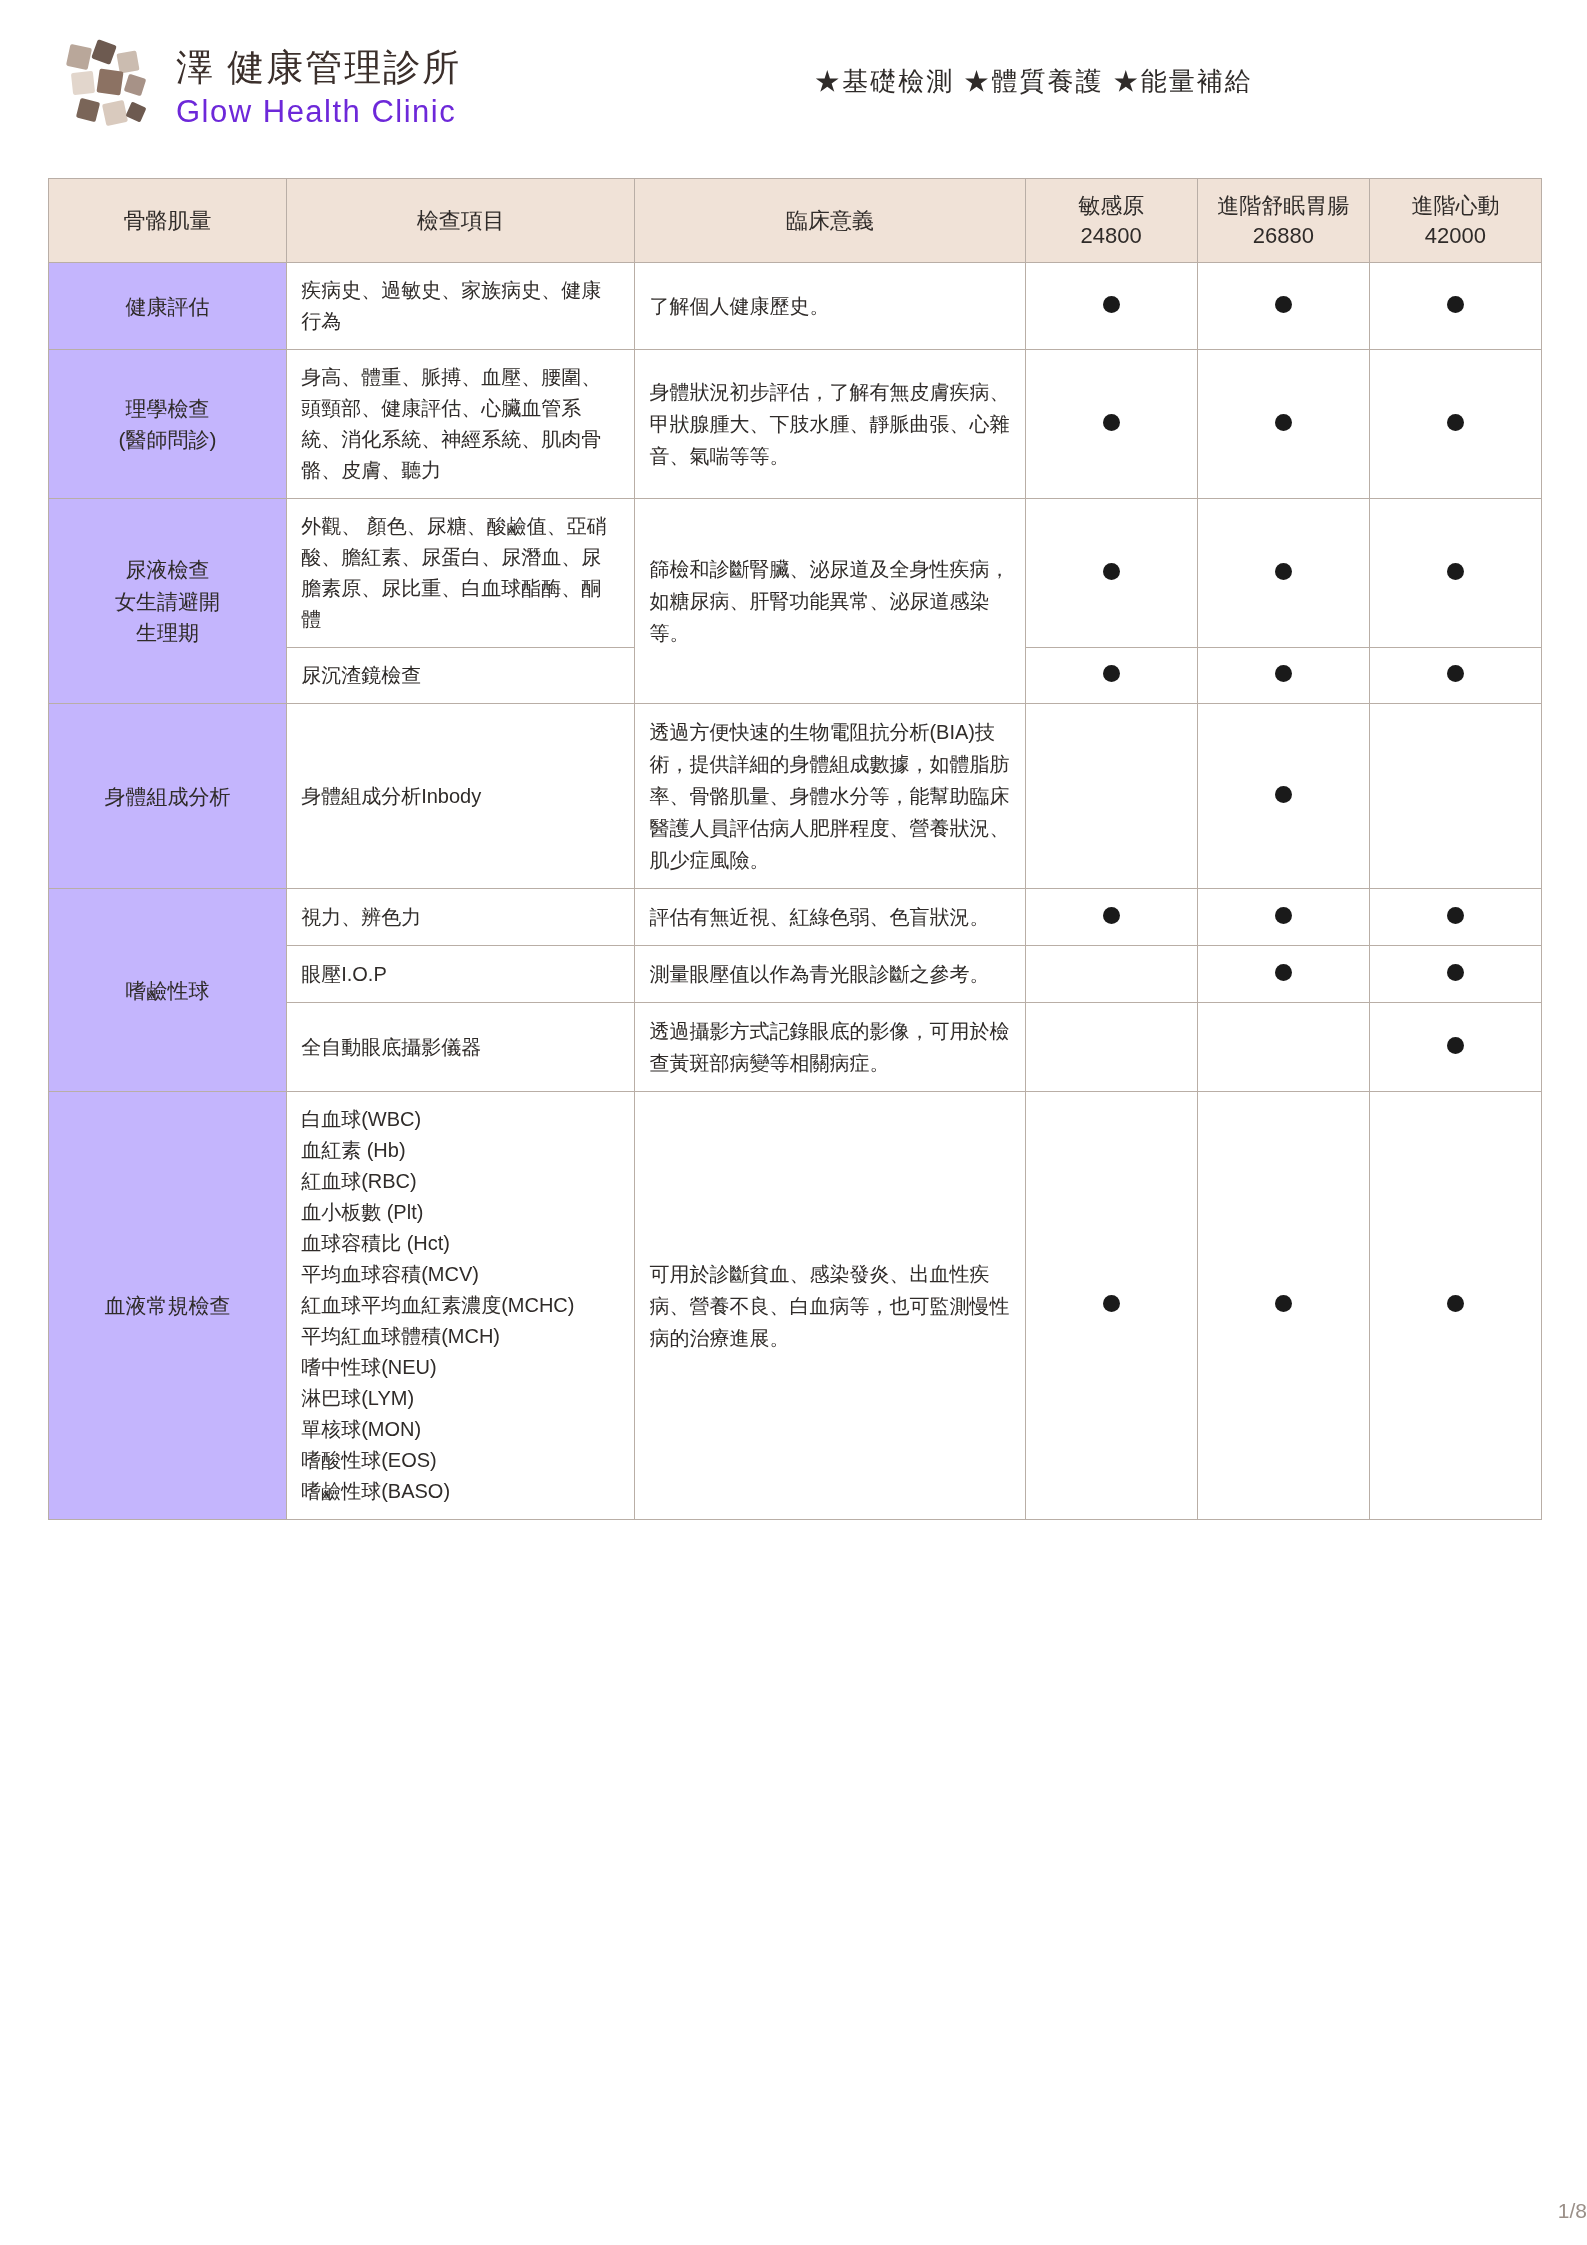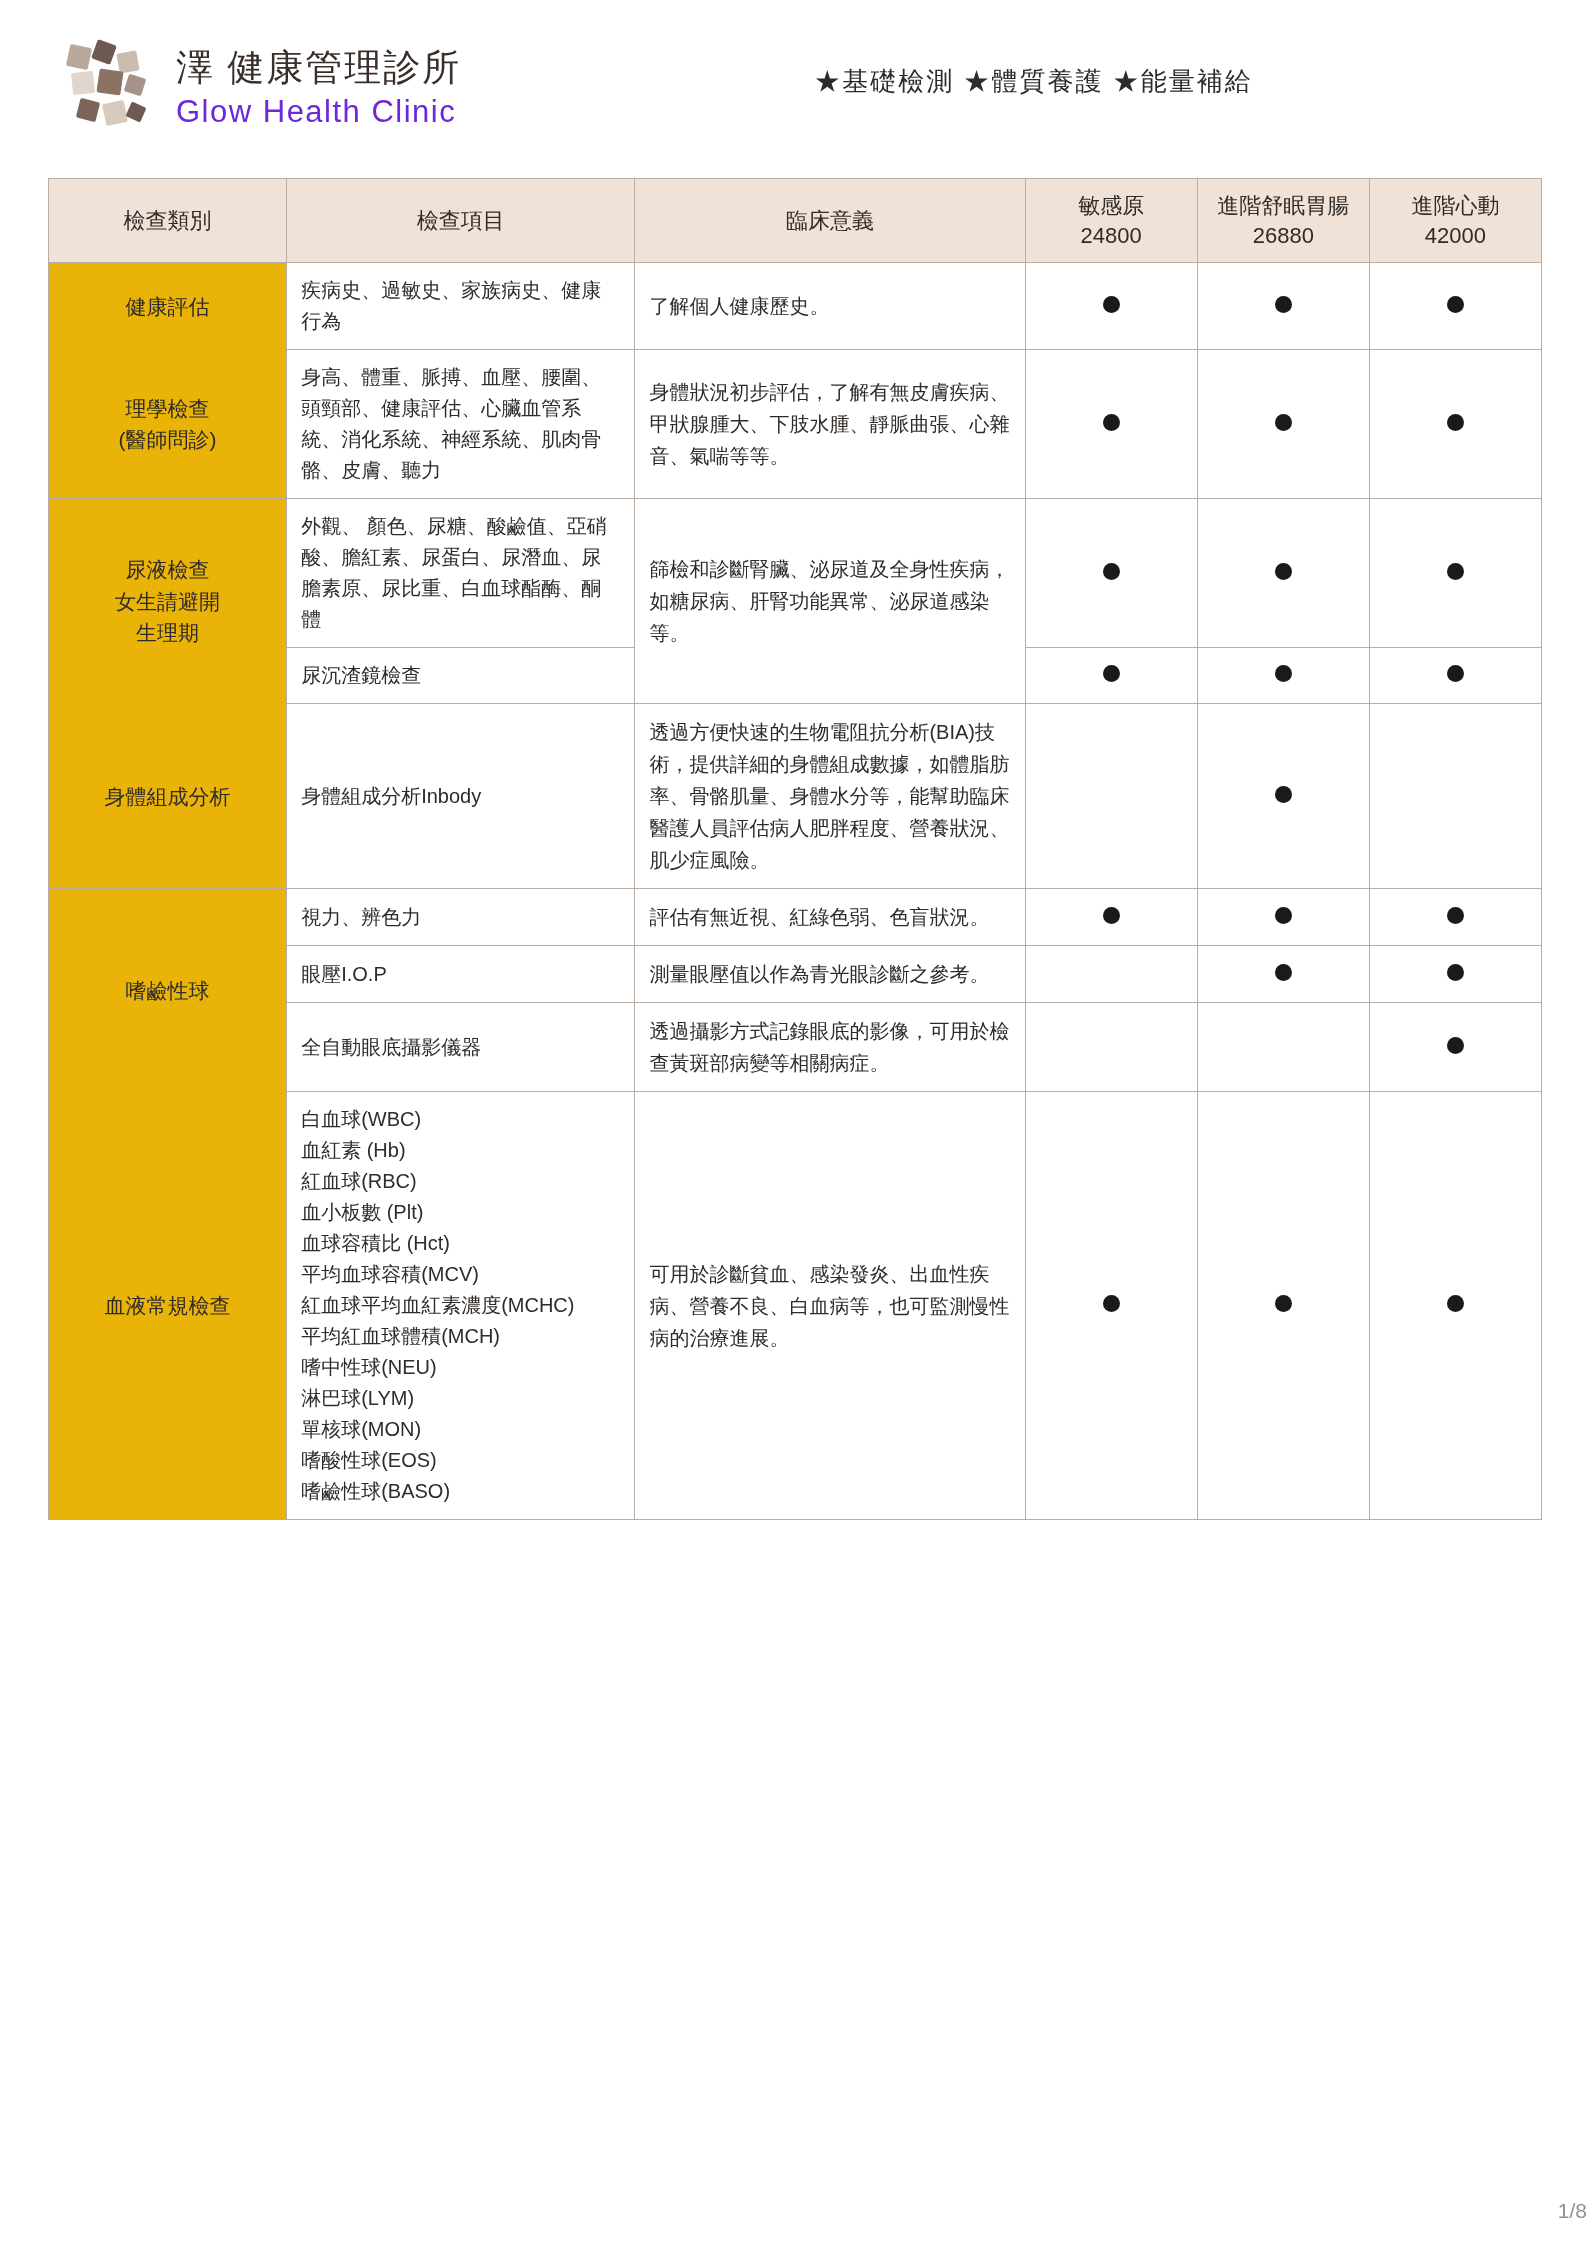--- a/index.html
+++ b/index.html
@@ -102,21 +102,21 @@
     color: #2f2b29;
     padding: 18px 8px;
     line-height: 1.35;
   }
   .col-cat { width: 238px; }
   .col-item { width: 348px; }
   .col-mean { width: 390px; }
   .col-plan { width: 172px; }
 
   td.cat {
-    background: #eab308;
+    background: #c4b5fd;
     text-align: center;
     font-size: 21px;
     line-height: 1.5;
     color: #2f2b29;
   }
   td.item {
     font-size: 20px;
     line-height: 1.55;
     color: #2f2b29;
     margin-top: 22px;
@@ -182,21 +182,21 @@
     <colgroup>
       <col class="col-cat">
         <col class="col-item">
         <col class="col-mean">
       <col class="col-plan">
         <col class="col-plan">
         <col class="col-plan">
     </colgroup>
     <thead>
       <tr>
-        <th>檢查類別</th>
+        <th>骨骼肌量</th>
         <th>檢查項目</th>
         <th>臨床意義</th>
         <th>
           <div>敏感原</div>
           <div>24800</div>
         </th>
         <th>
           <div>進階舒眠胃腸</div>
           <div>26880</div>
         </th>

